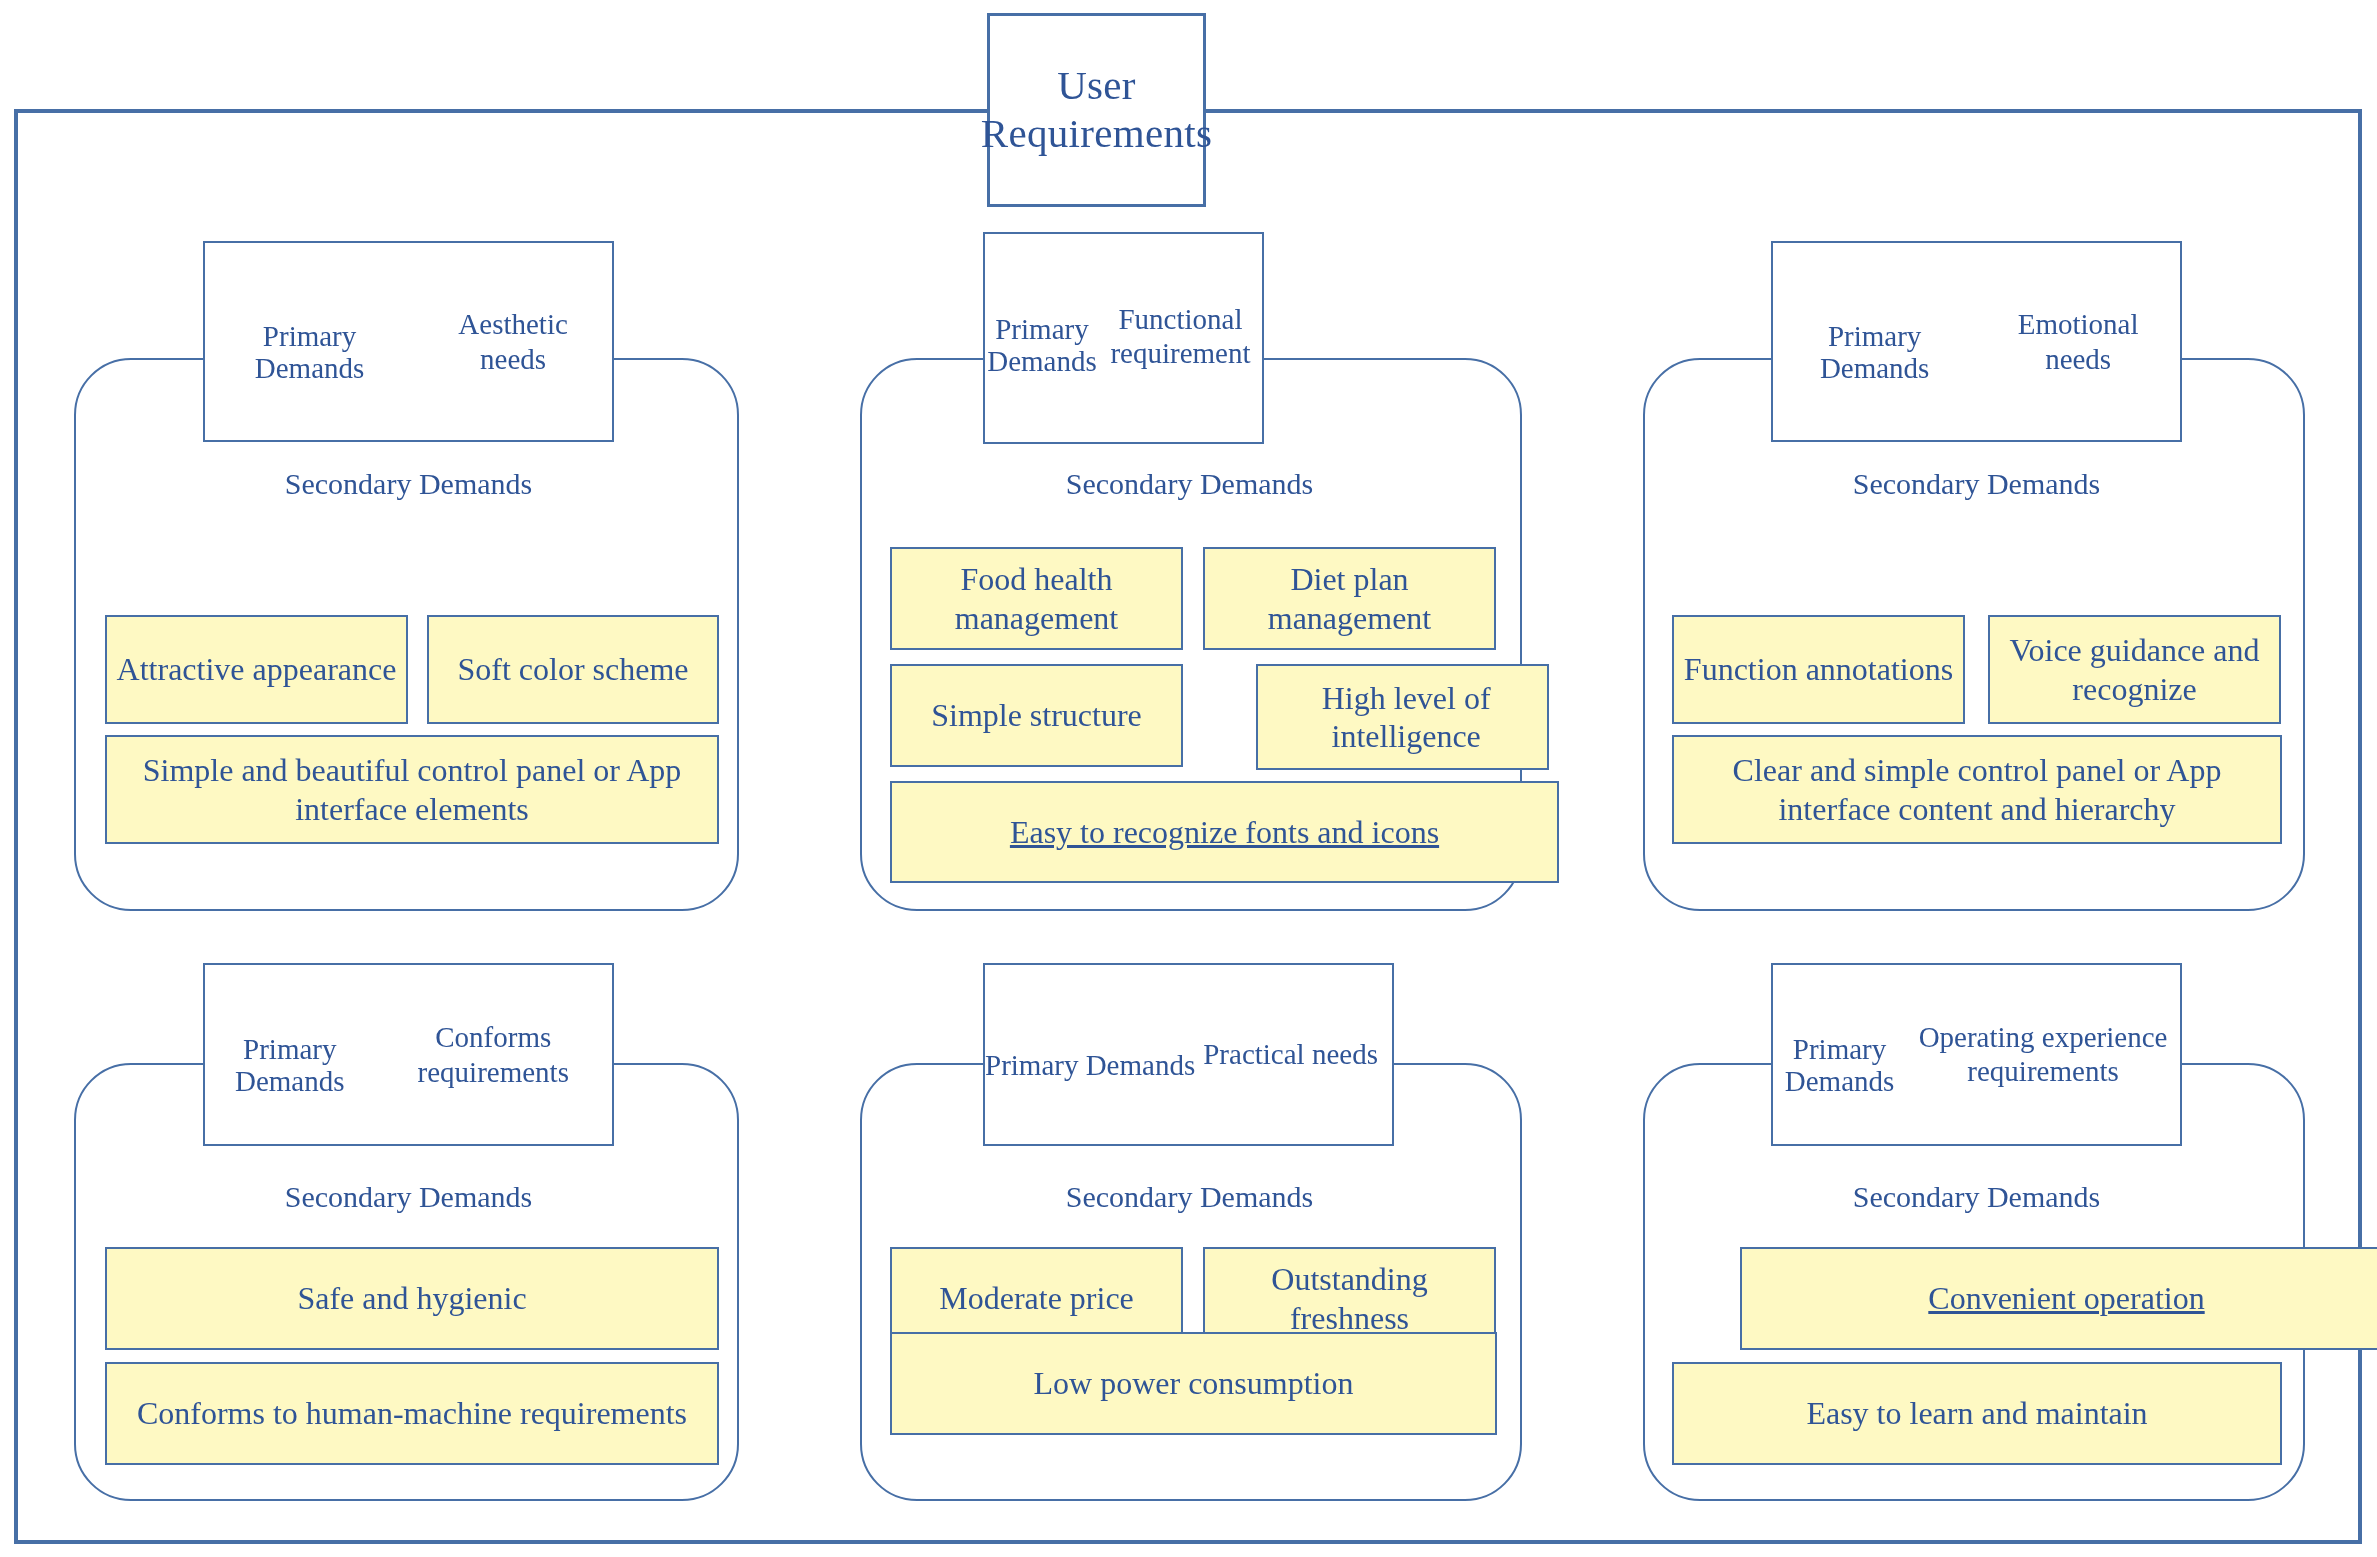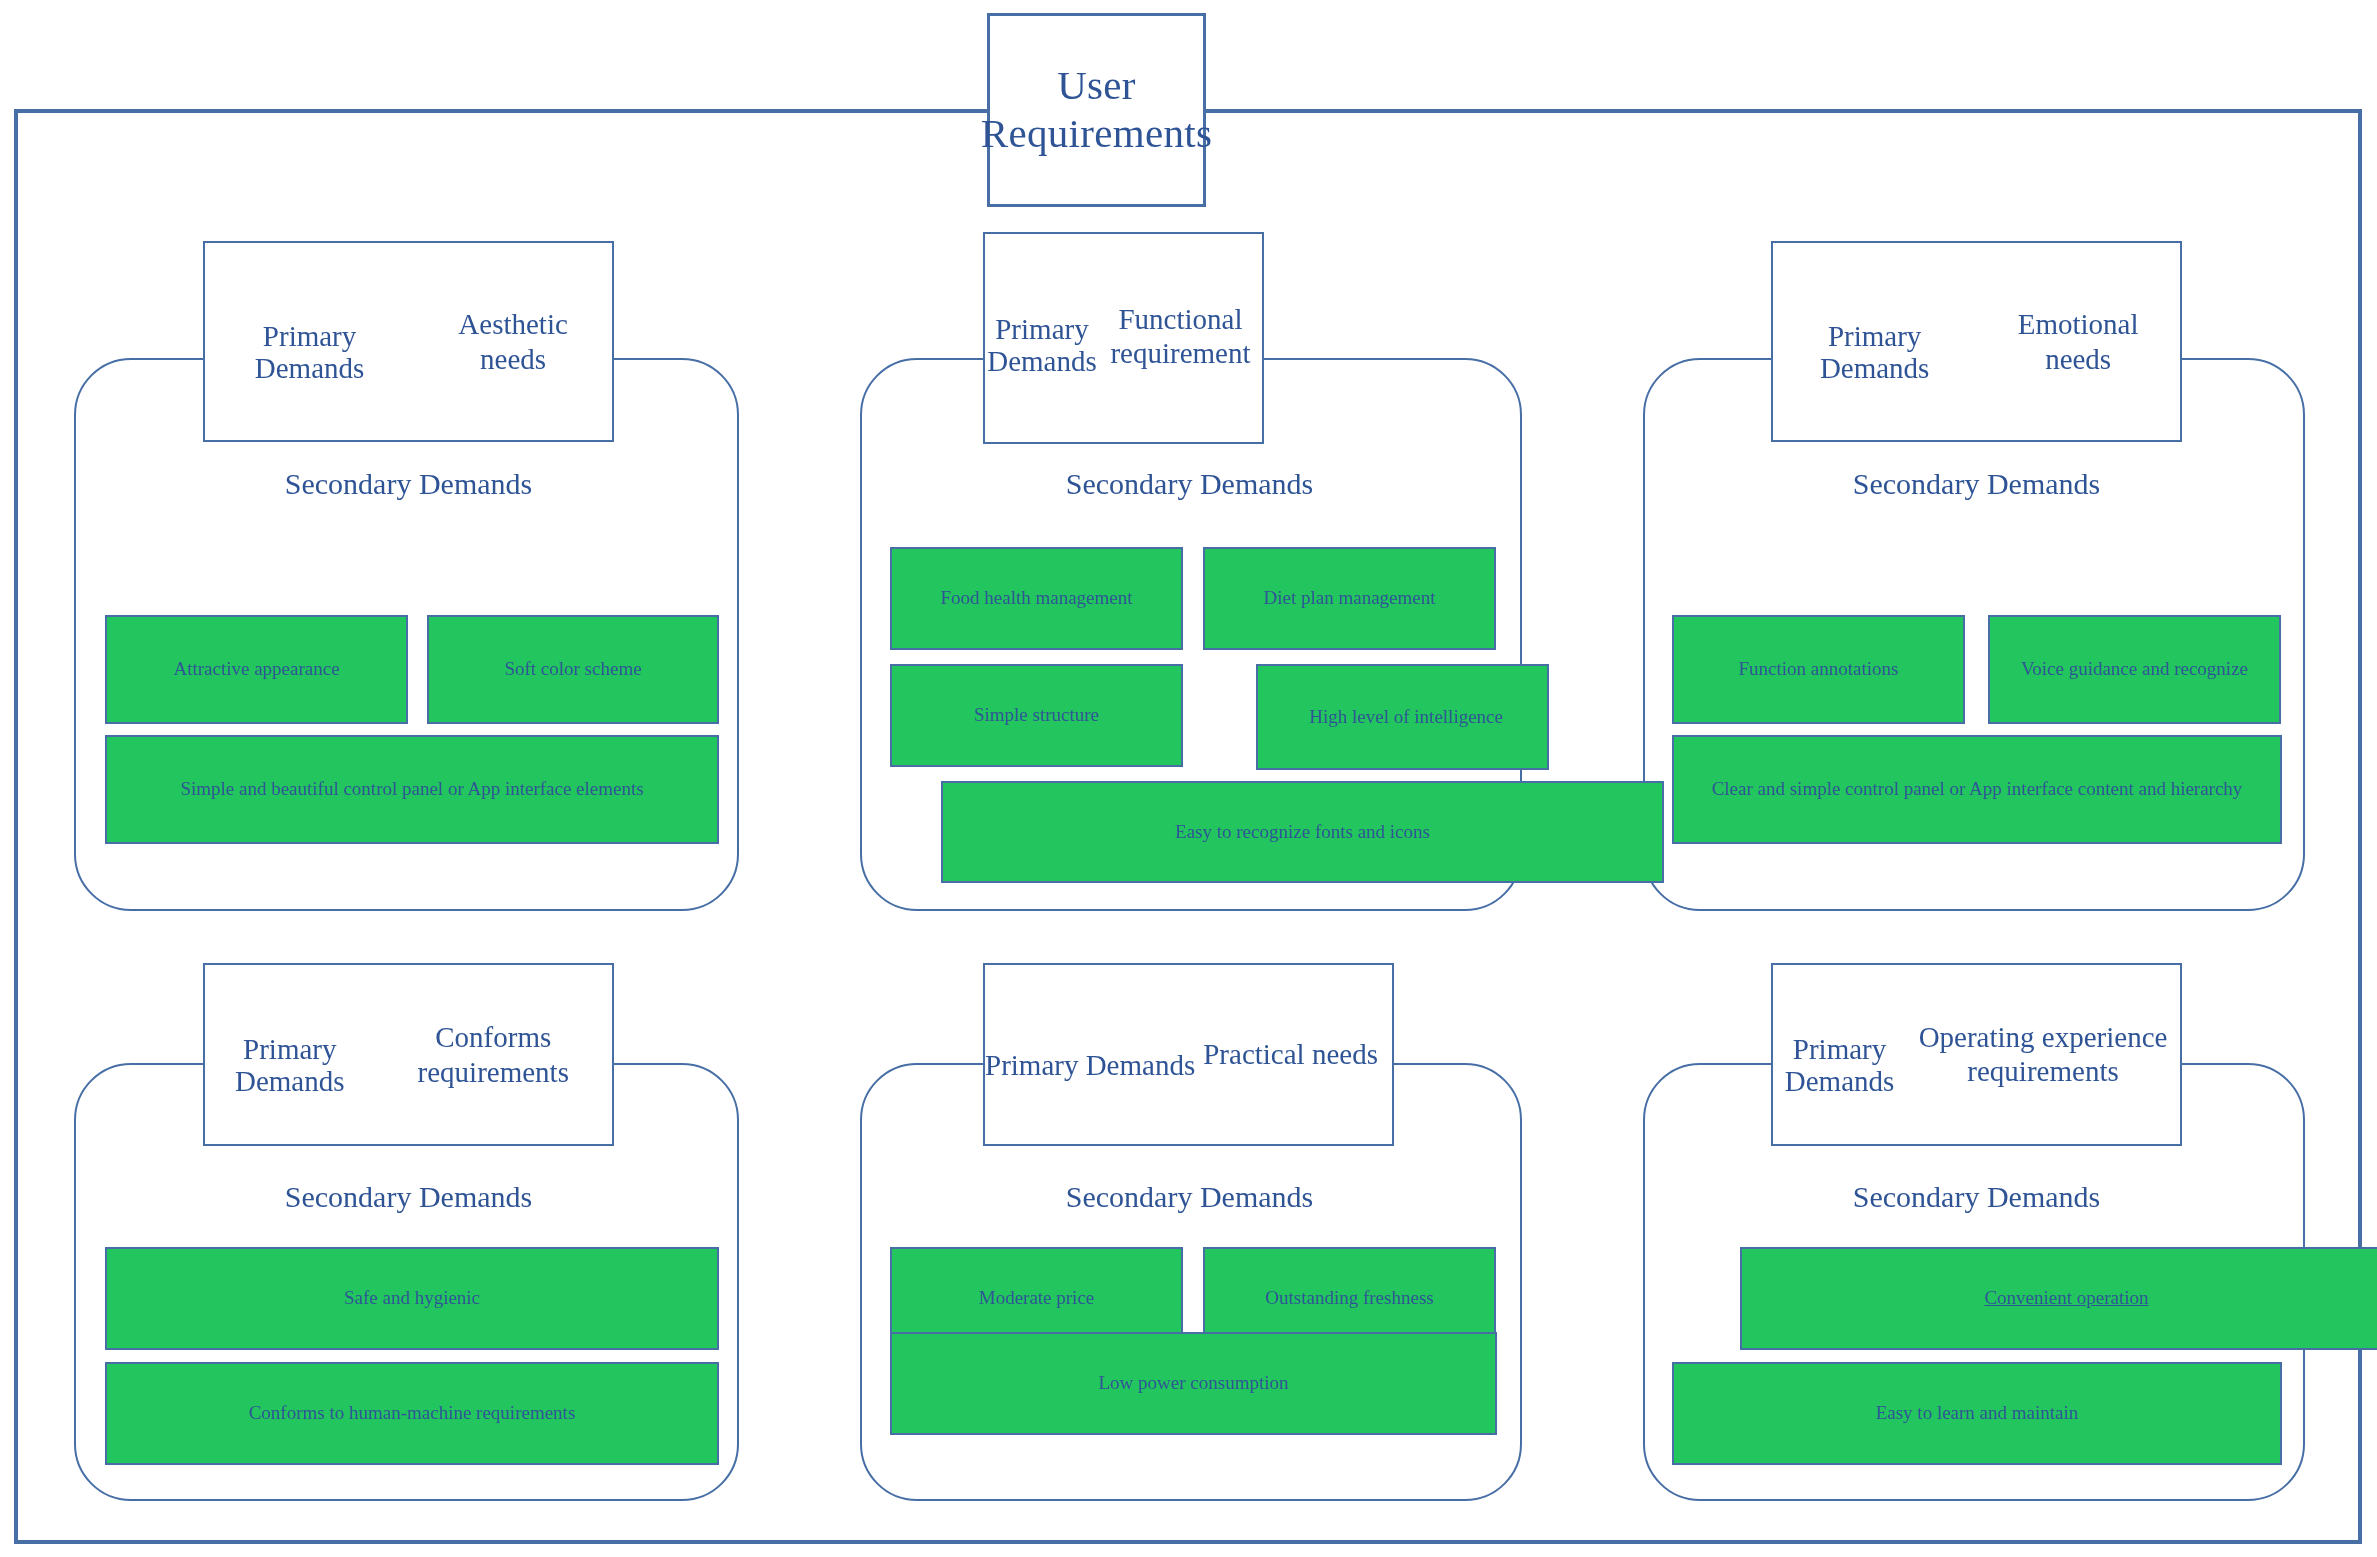--- a/index.html
+++ b/index.html
@@ -136,43 +136,43 @@
   .secondary-title.s3 { left: 1759px; top: 467px; }
   .secondary-title.s4 { left: 191px;  top: 1180px; }
   .secondary-title.s5 { left: 972px; top: 1180px; }
   .secondary-title.s6 { left: 1759px; top: 1180px; }
 
   
   .leaf {
     position: absolute;
     border: 2.3px solid #476FA6;
     box-sizing: border-box;
-    background: #22c55e;
+    background: #fef9c3;
     color: #2F5496;
     display: flex;
     align-items: center;
     justify-content: center;
     text-align: center;
-    font-size: 19px;
+    font-size: 32px;
     line-height: 1.2;
     padding: 2.3px 5.7px;
     z-index: 14;
   }
 
   
   .leaf.c1a { left: 105px;  top: 615px; width: 303px; height: 109px; }
   .leaf.c1b { left: 427px;  top: 615px; width: 292px; height: 109px; }
   .leaf.c1c { left: 105px;  top: 735px; width: 614px; height: 109px; }
 
   
   .leaf.c2a { left: 890px; top: 547px;  width: 293px; height: 103px; }
   .leaf.c2b { left: 1203px; top: 547px;  width: 293px; height: 103px; }
   .leaf.c2c { left: 890px; top: 664px; width: 293px; height: 103px; }
   .leaf.c2d { left: 1256px; top: 664px; width: 293px; height: 106px; padding-left: 13px; }
-  .leaf.c2e { left: 941px; top: 781px; width: 723px; height: 102px; }
+  .leaf.c2e { left: 890px; top: 781px; width: 669px; height: 102px; text-decoration: underline; }
 
   
   .leaf.c3a { left: 1672px; top: 615px; width: 293px; height: 109px; }
   .leaf.c3b { left: 1988px; top: 615px; width: 293px; height: 109px; }
   .leaf.c3c { left: 1672px; top: 735px; width: 610px; height: 109px; }
 
   
   .leaf.c4a { left: 105px;  top: 1247px; width: 614px; height: 103px; }
   .leaf.c4b { left: 105px;  top: 1362px; width: 614px; height: 103px; }
 

